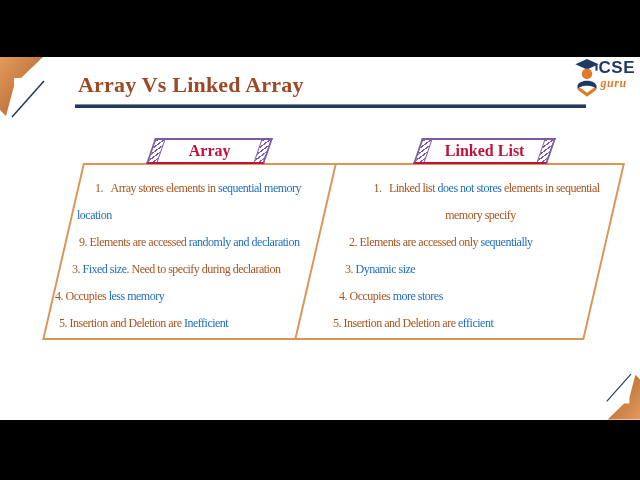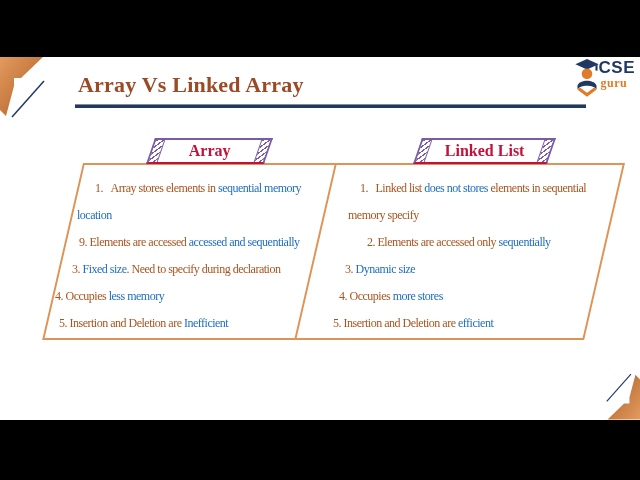--- a/index.html
+++ b/index.html
@@ -13,21 +13,21 @@
 
   
   .corner-tl{position:absolute;left:0;top:0;width:45px;height:62px;}
   .corner-br{position:absolute;right:0;bottom:0;width:34px;height:48px;transform:rotate(180deg);}
 
   
   .logo{position:absolute;top:2px;right:5px;display:flex;align-items:flex-start;gap:0;}
   .logo-text{display:flex;flex-direction:column;line-height:1;}
   .logo-brand{font-family:"Liberation Sans","DejaVu Sans",sans-serif;font-weight:bold;
               font-size:17px;color:var(--navy);letter-spacing:0.5px;}
-  .logo-word{font-family:"Liberation Serif","DejaVu Serif",serif;font-weight:bold;
+  .logo-word{font-family:"Liberation Serif","DejaVu Serif",serif;font-style:italic;font-weight:bold;
              font-size:12px;color:#E07B28;margin-top:1px;margin-left:2px;letter-spacing:0.5px;}
 
   
   .title{position:absolute;left:78px;top:15px;font-weight:bold;font-size:22px;color:#9C4A26;
          letter-spacing:0.2px;}
   .rule{position:absolute;left:75px;top:47px;width:511px;height:3px;background:var(--navy);
         border-top:1px solid #8a8a8a;}
 
   
   .panel{position:absolute;left:83px;top:106px;width:542px;height:177px;
@@ -51,22 +51,22 @@
   
   .col{position:absolute;top:118px;font-size:12px;letter-spacing:-0.5px;line-height:27px;}
   .col .item{white-space:nowrap;}
   .col-left{left:55px;width:280px;}
   .col-right{left:333px;width:280px;}
   .col-left .item:nth-child(1){margin-left:22px;text-indent:18px;}
   .col-left .item:nth-child(2){margin-left:24px;}
   .col-left .item:nth-child(3){margin-left:17px;}
   .col-left .item:nth-child(4){margin-left:0;}
   .col-left .item:nth-child(5){margin-left:4px;}
-  .col-right .item:nth-child(1){margin-left:15px;text-indent:12px;}
-  .col-right .item:nth-child(2){margin-left:34px;}
+  .col-right .item:nth-child(1){margin-left:15px;text-indent:12px;text-align:center;}
+  .col-right .item:nth-child(2){margin-left:16px;}
   .col-right .item:nth-child(3){margin-left:12px;}
   .col-right .item:nth-child(4){margin-left:6px;}
   .col-right .item:nth-child(5){margin-left:0;}
   .seg-brown{color:var(--brown);}
   .seg-blue{color:var(--blue);}
 </style>
 </head>
 <body>
 
 <div class="stage">
@@ -117,21 +117,21 @@
       <span class="hdr-label">Array</span>
     </div>
     <div class="hdr hdr-linked">
       <span class="hatch hatch-l"></span>
       <span class="hatch hatch-r"></span>
       <span class="hdr-label">Linked List</span>
     </div>
 
     <div class="col col-left">
         <div class="item"><span class="seg-brown">1.&nbsp;&nbsp;&nbsp;Array stores elements in </span><span class="seg-blue">sequential memory</span><br><span class="seg-blue">location</span></div>
-        <div class="item"><span class="seg-brown">9. Elements are accessed </span><span class="seg-blue">accessed and sequentially</span></div>
+        <div class="item"><span class="seg-brown">9. Elements are accessed </span><span class="seg-blue">randomly and declaration</span></div>
         <div class="item"><span class="seg-brown">3. </span><span class="seg-blue">Fixed size</span><span class="seg-brown">. Need to specify during declaration</span></div>
         <div class="item"><span class="seg-brown">4. Occupies </span><span class="seg-blue">less memory</span></div>
         <div class="item"><span class="seg-brown">5. Insertion and Deletion are </span><span class="seg-blue">Inefficient</span></div>
       </div>
     <div class="col col-right">
         <div class="item"><span class="seg-brown">1.&nbsp;&nbsp;&nbsp;Linked list </span><span class="seg-blue">does not stores</span><span class="seg-brown"> elements in sequential</span><br><span class="seg-brown">memory specify</span></div>
         <div class="item"><span class="seg-brown">2. Elements are accessed only </span><span class="seg-blue">sequentially</span></div>
         <div class="item"><span class="seg-brown">3. </span><span class="seg-blue">Dynamic size</span></div>
         <div class="item"><span class="seg-brown">4. Occupies </span><span class="seg-blue">more stores</span></div>
         <div class="item"><span class="seg-brown">5. Insertion and Deletion are </span><span class="seg-blue">efficient</span></div>

